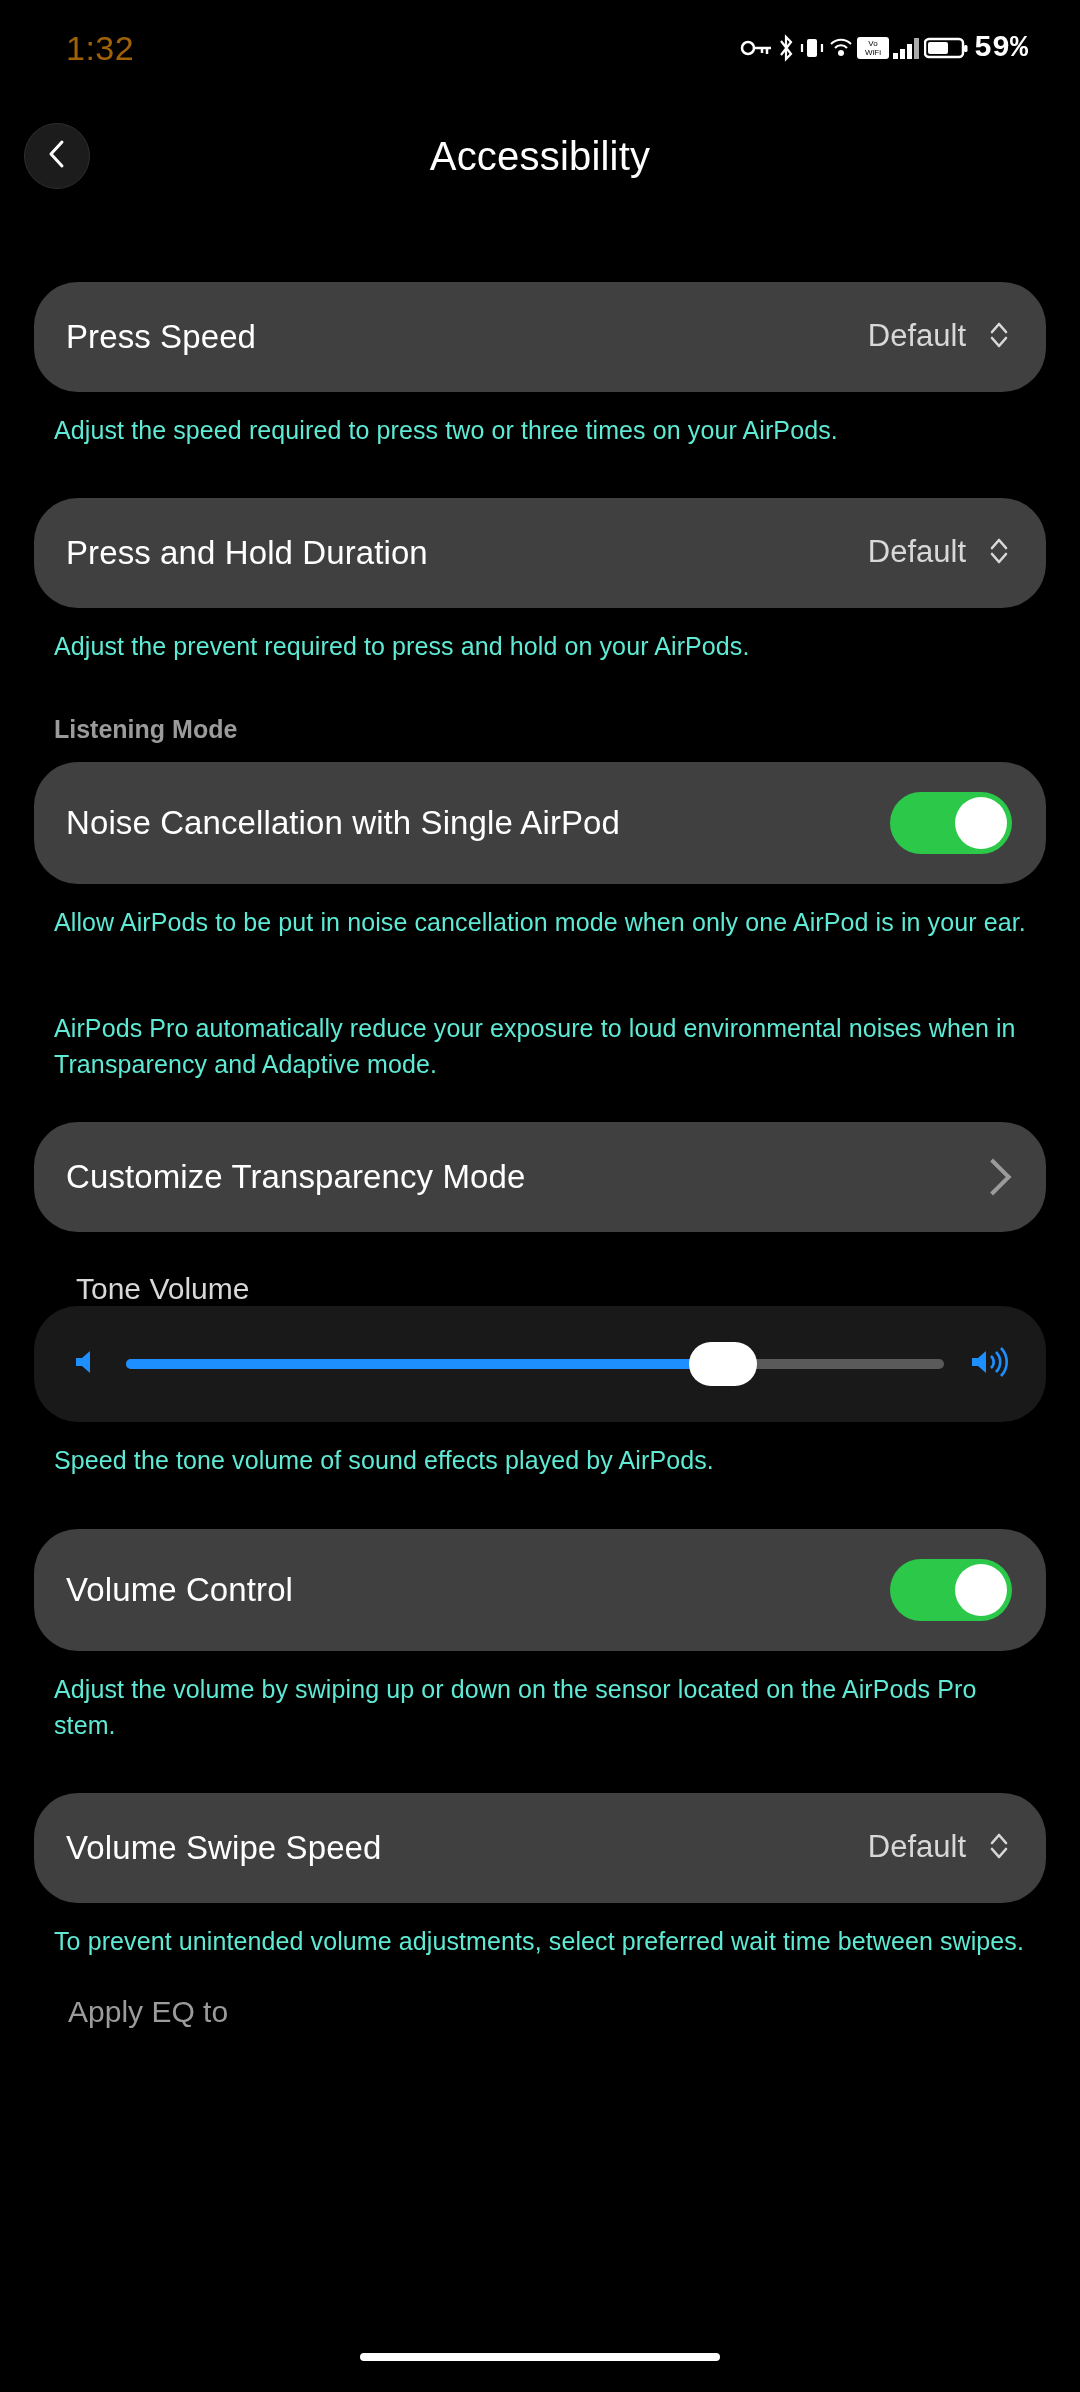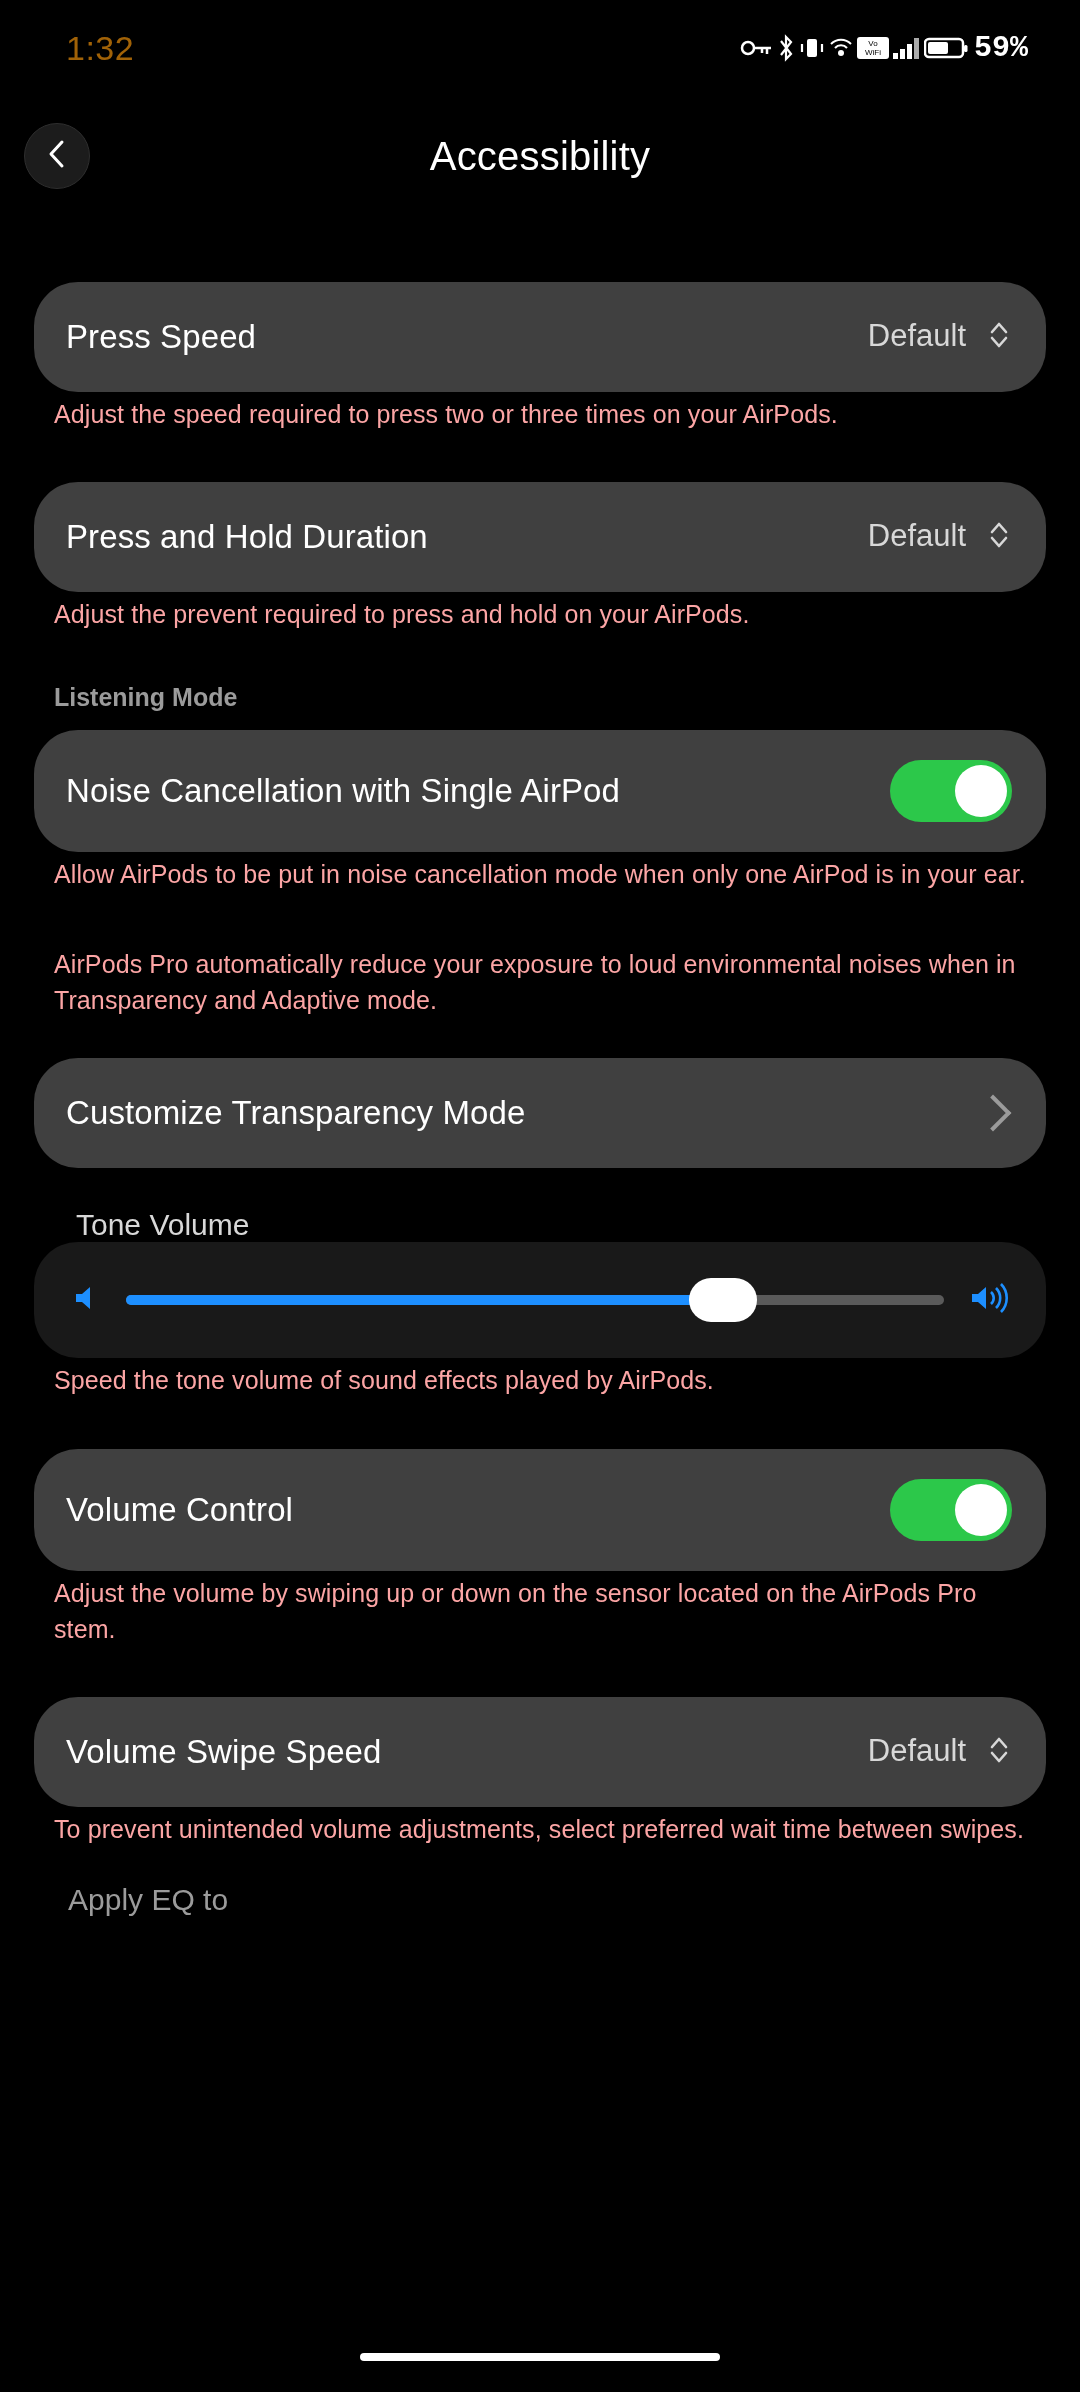--- a/index.html
+++ b/index.html
@@ -99,22 +99,22 @@
     align-items: flex-start;
     gap: 20px;
   }
   .value-text {
     font-size: 31px;
     color: #d8d8d8;
   }
   .desc {
     font-size: 25px;
     line-height: 1.45;
-    color: #fca5a5;
-    padding: 4px 20px 0 20px;
+    color: #5eead4;
+    padding: 20px 20px 0 20px;
     letter-spacing: .1px;
   }
   .gap-lg { height: 50px; }
   .gap-md { height: 40px; }
 
   .section-label {
     font-size: 25px;
     font-weight: bold;
     color: #9b9b9b;
     padding-left: 20px;

